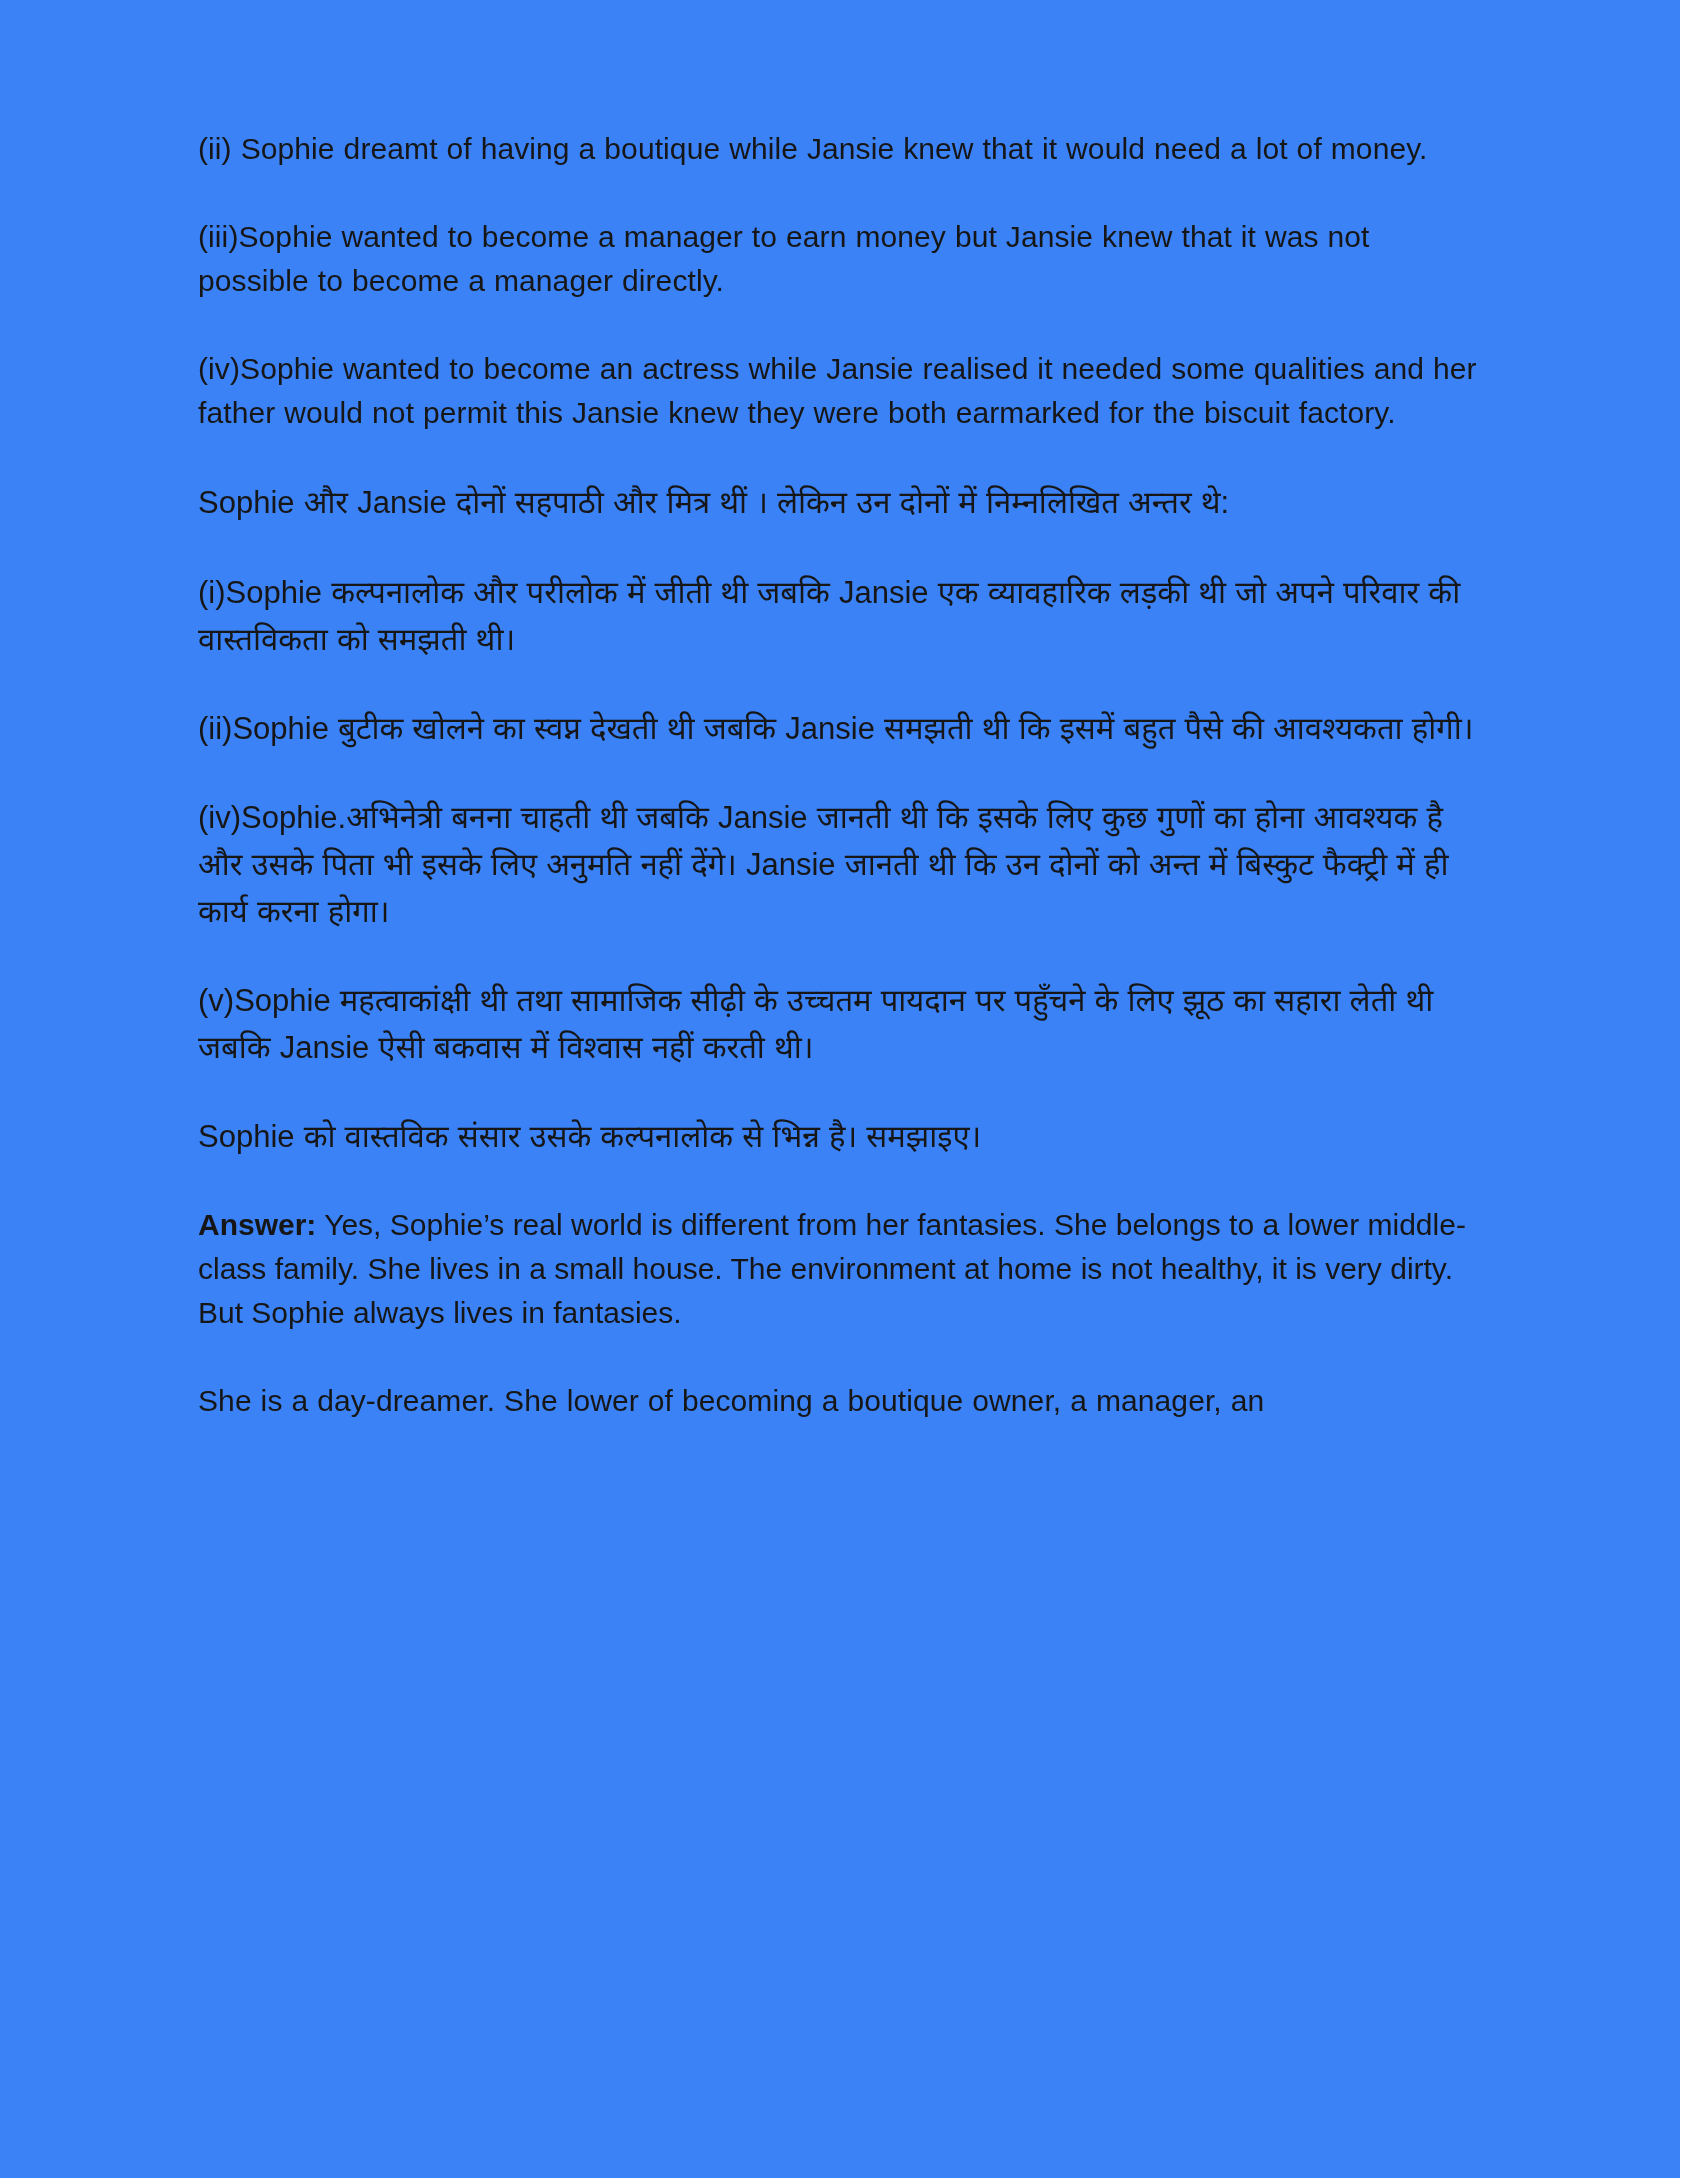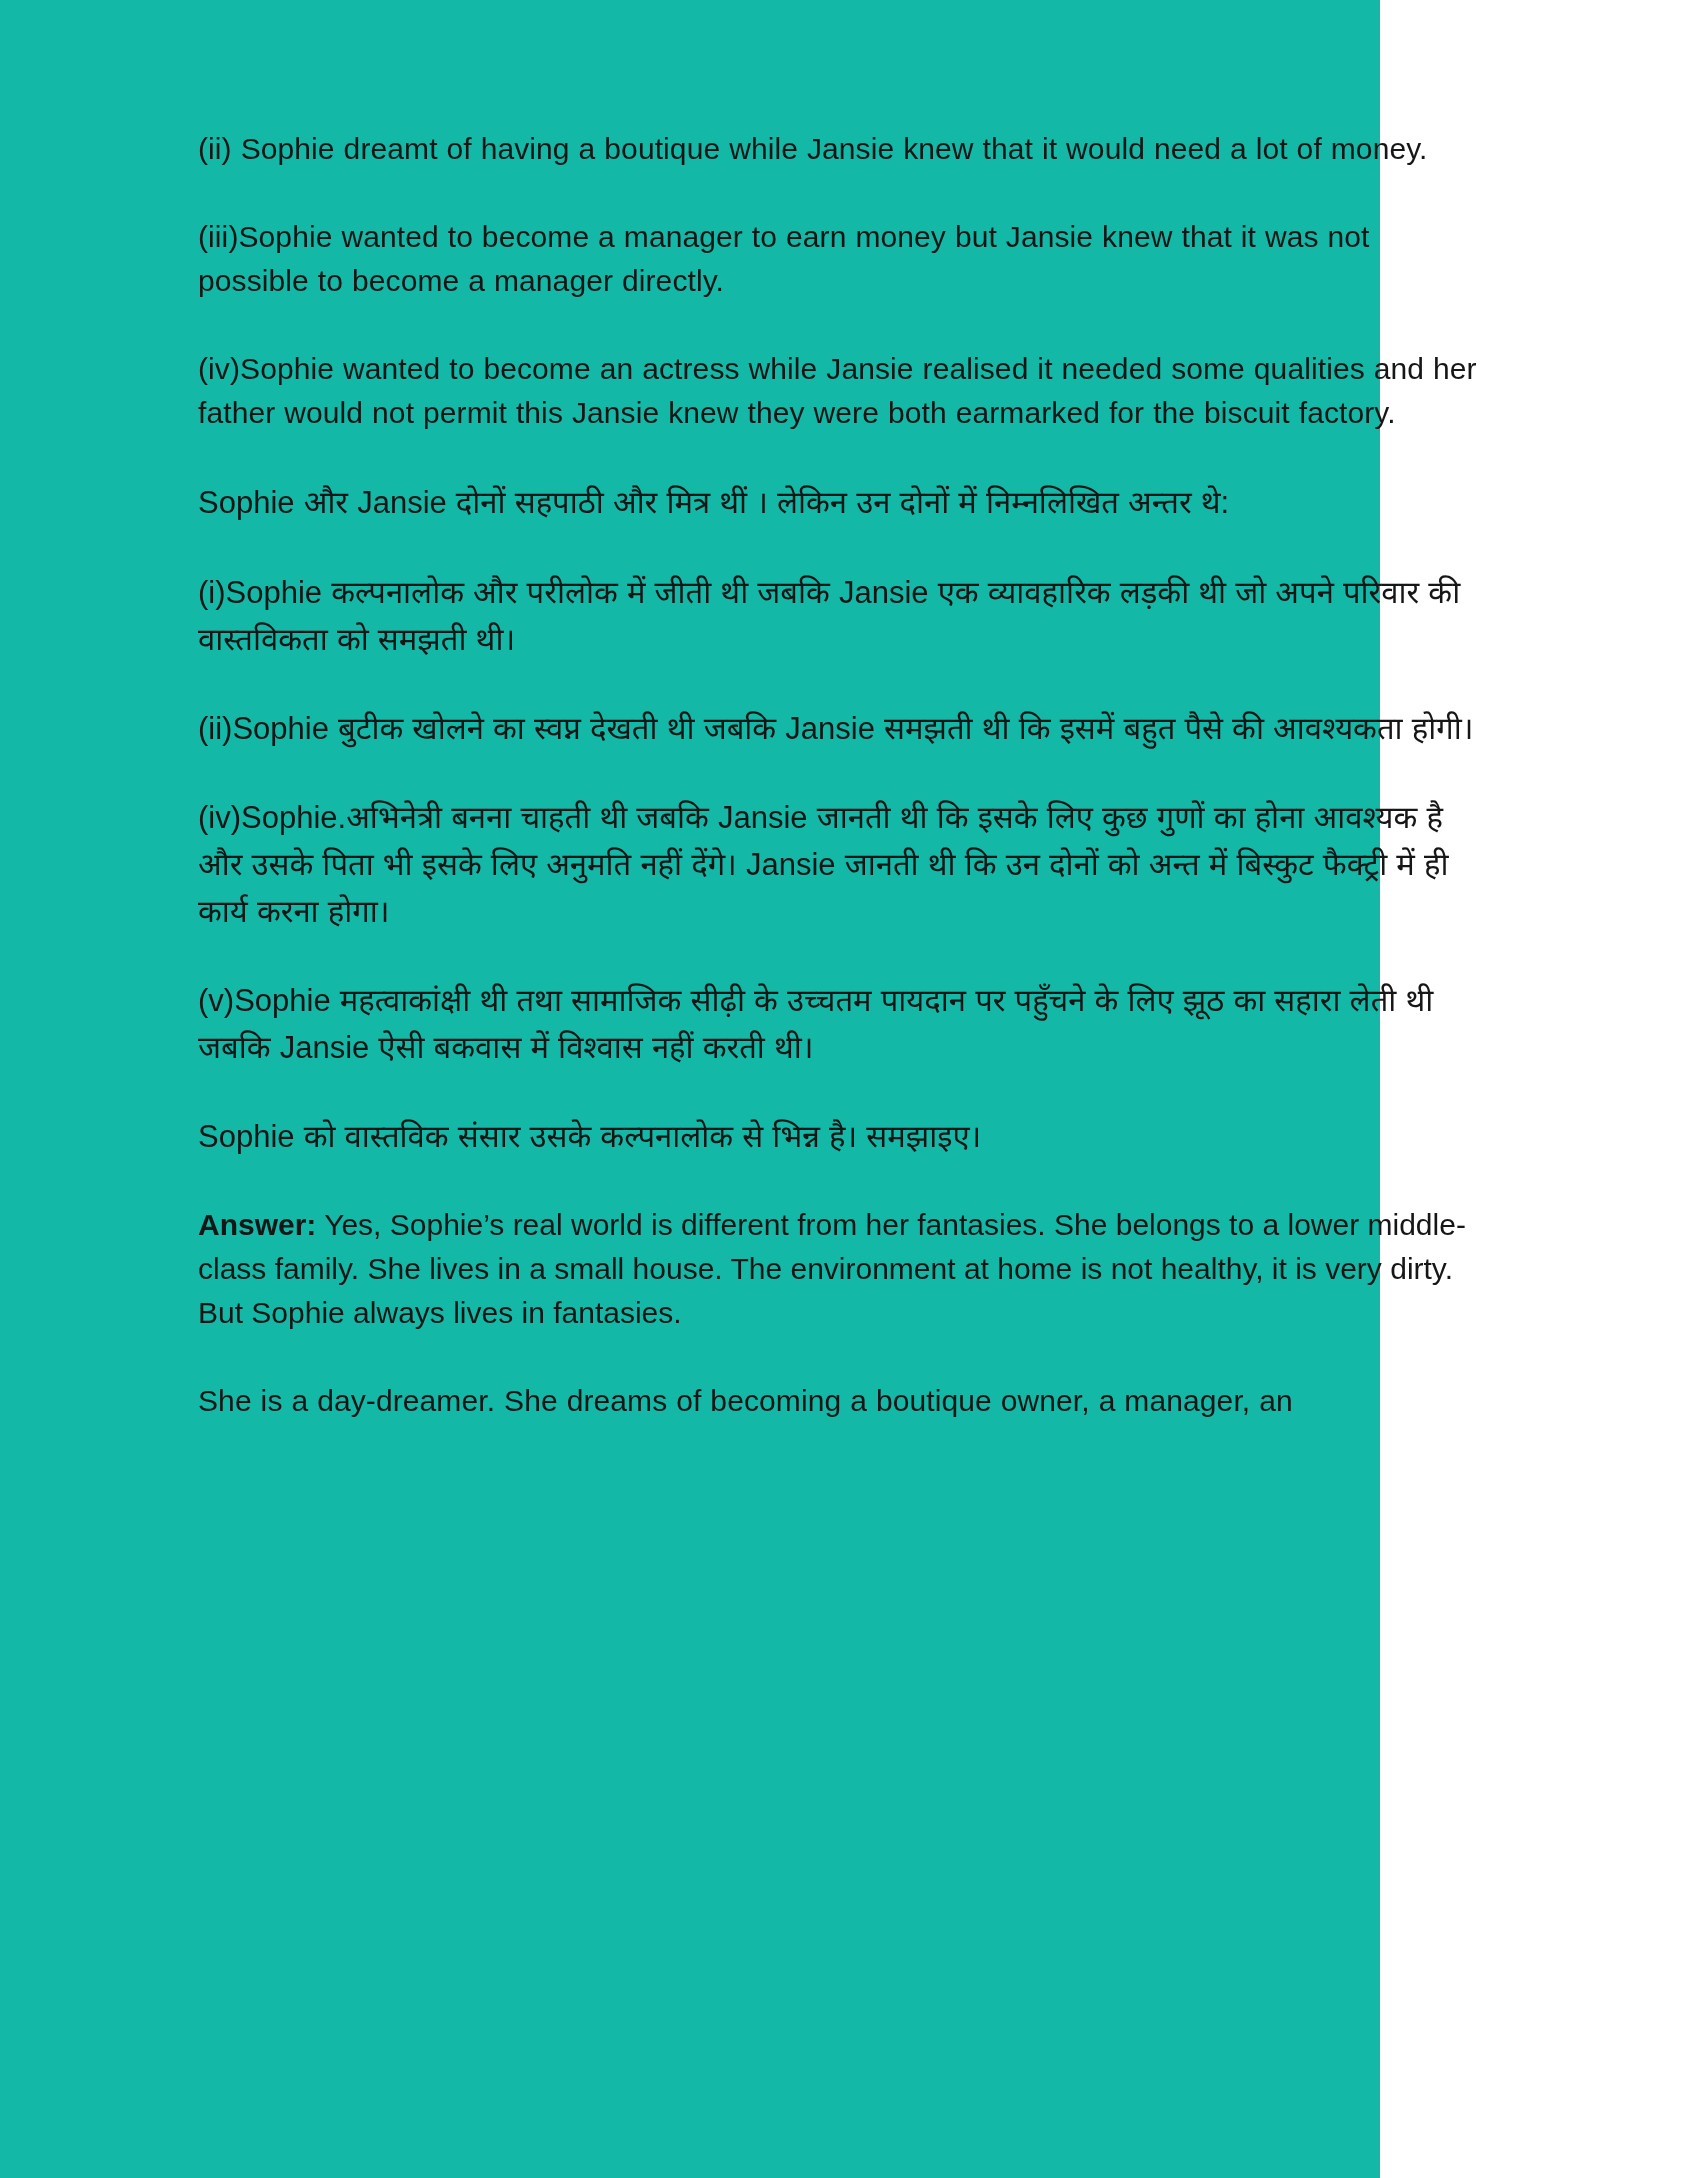--- a/index.html
+++ b/index.html
@@ -9,24 +9,24 @@
   }
   body {
     width: 1683px;
     height: 2178px;
     font-family: "Liberation Sans", "DejaVu Sans", sans-serif;
     color: #1a1a1a;
     -webkit-font-smoothing: antialiased;
   }
   .page {
     box-sizing: border-box;
-    width: 1380px;
+    width: 1680px;
     height: 2178px;
     padding: 127px 198px 0 198px;
-    background: #14b8a6;
+    background: #3b82f6;
     position: relative;
   }
   .doc-body {
     width: 1287px;
   }
   p.para {
     margin: 0 0 44px 0;
     font-size: 30px;
     line-height: 1.47;
     letter-spacing: 0.1px;
@@ -80,17 +80,17 @@
 
     <p class="para hi">(iv)Sophie.अभिनेत्री बनना चाहती थी जबकि Jansie जानती थी कि इसके लिए कुछ गुणों का होना आवश्यक है और उसके पिता भी इसके लिए अनुमति नहीं देंगे। Jansie जानती थी कि उन दोनों को अन्त में बिस्कुट फैक्ट्री में ही कार्य करना होगा।</p>
 
     <p class="para hi">(v)Sophie महत्वाकांक्षी थी तथा सामाजिक सीढ़ी के उच्चतम पायदान पर पहुँचने के लिए झूठ का सहारा लेती थी जबकि Jansie ऐसी बकवास में विश्वास नहीं करती थी।</p>
 
 
     <p class="para hi">Sophie को वास्तविक संसार उसके कल्पनालोक से भिन्न है। समझाइए।</p>
 
     <p class="answer"><span class="b">Answer:</span><span> Yes, Sophie’s real world is different from her fantasies. She belongs to a lower middle-class family. She lives in a small house. The environment at home is not healthy, it is very dirty. But Sophie always lives in fantasies.</span></p>
 
-    <p class="para">She is a day-dreamer. She dreams of becoming a boutique owner, a manager, an</p>
+    <p class="para">She is a day-dreamer. She lower of becoming a boutique owner, a manager, an</p>
 
   </div>
 </div>
 
 
 </body></html>

